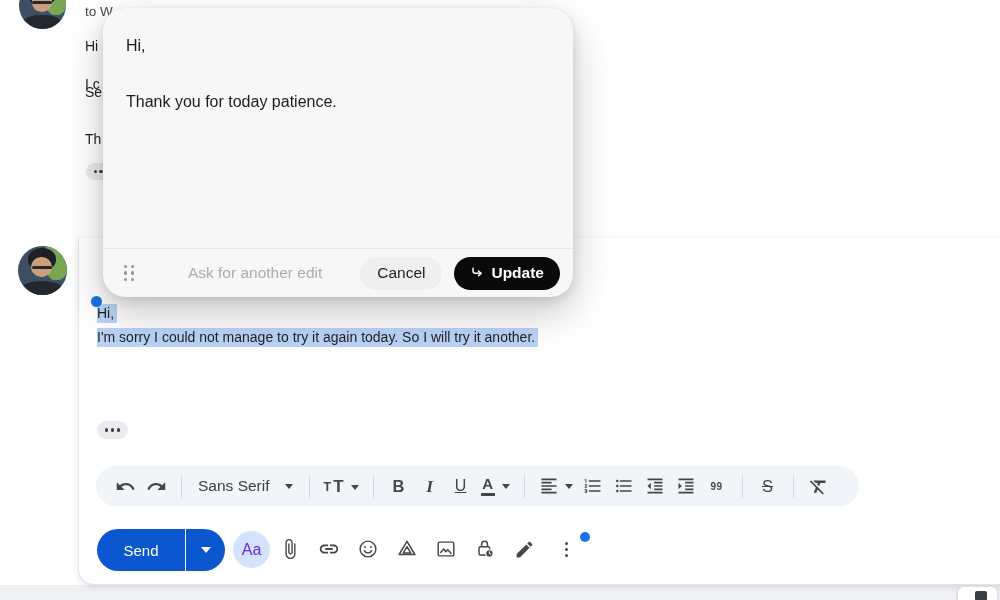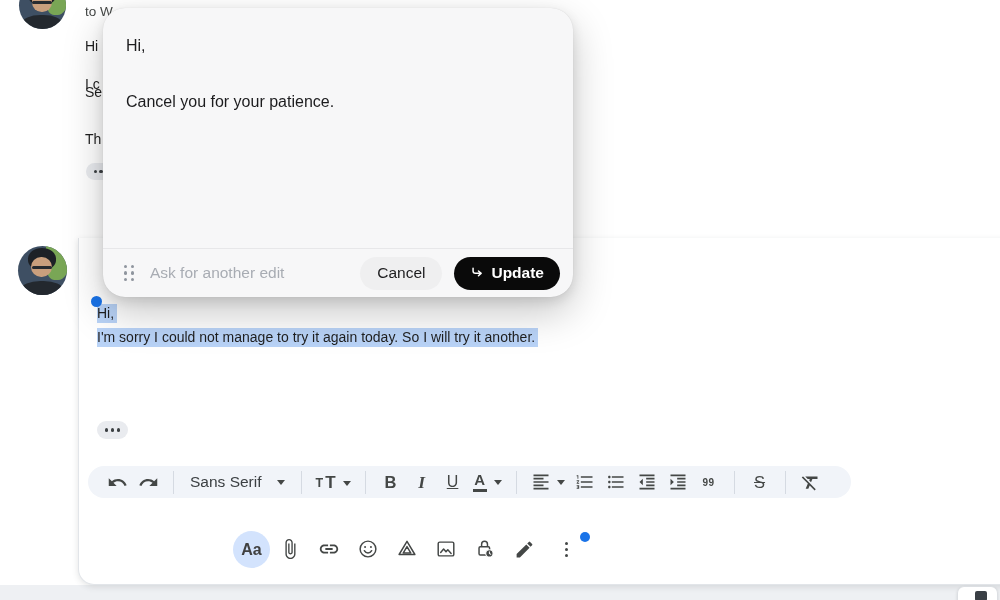--- a/index.html
+++ b/index.html
@@ -49,35 +49,35 @@
   }
   .popup-text { padding:24px 24px 0 23px; font-size:16px; line-height:28px; color:#1c1c1e; }
   .popup-text p { margin:0 0 28px 0; max-width:406px; }
   .popup-row {
     position:absolute; left:0; right:0; bottom:0; height:49px;
     border-top:1px solid #e7e7e9; display:flex; align-items:center; padding:0 13px 0 21px;
   }
   .drag-handle { display:grid; grid-template-columns:repeat(2, 3.2px); grid-template-rows:repeat(3, 3.2px); gap:3.6px; cursor:grab; }
   .drag-handle i { width:3.2px; height:3.2px; border-radius:50%; background:#8f959e; }
   .refine-input { flex:1; margin-left:16px; border:none; outline:none; background:transparent;
-                  font-family:"Liberation Sans", sans-serif; font-size:15.5px; color:#1c1c1e; }
+                  font-family:"Liberation Sans", sans-serif; font-size:15.5px; color:#1c1c1e;text-align:center; }
   .refine-input::placeholder { color:#a8acb3; }
   .btn-cancel { height:33px; padding:0 17px; margin-right:12px; border:none; border-radius:17px;
                 background:#efeff0; color:#1d1d1f; font-family:"Liberation Sans", sans-serif; font-size:15.5px; cursor:pointer; }
   .btn-update { height:33px; padding:0 16px; border:none; border-radius:17px; display:flex; align-items:center; gap:7px;
                 background:#0a0a0a; color:#fff; font-family:"Liberation Sans", sans-serif; font-size:15.5px; font-weight:600; cursor:pointer; }
 
   
   .sel-dot { position:absolute; left:91px; top:296px; width:11px; height:11px; border-radius:50%; background:#1a73e8; z-index:6; }
   .sel-block { position:absolute; left:97px; top:301px; z-index:5; font-size:14px; line-height:24px; color:#1f1f1f; }
   .sel-block .line span { background:#b9d3f7; padding:1px 3px 2px 0; }
 
   
   .fmt-bar {
-    position:absolute; left:88px; top:466px; width:763px; height:32px; z-index:5;
+    position:absolute; left:96px; top:466px; width:763px; height:40px; z-index:5;
     background:#f1f4f9; border-radius:20px; display:flex; align-items:center; padding:0 6px 0 16px; gap:5px;
     color:#444746;
   }
   .fmt-btn { display:flex; align-items:center; justify-content:center; min-width:26px; height:30px; border-radius:6px; cursor:pointer; }
   .fmt-div { width:1px; height:23px; background:#d5dae2; margin:0 7px; flex:none; }
   .caret { width:0; height:0; border-left:4.5px solid transparent; border-right:4.5px solid transparent; border-top:5.5px solid #444746; }
   .font-sel { display:flex; align-items:center; gap:15px; padding:0 4px; height:30px; cursor:pointer; }
   .font-name { font-size:15.5px; color:#3c4043; }
   .size-sel { display:flex; align-items:end; gap:2px; cursor:pointer; padding:0 2px; }
   .t-small { font-size:12.5px; font-weight:600; line-height:17px; }
@@ -97,21 +97,21 @@
 
   
   .send-group { position:absolute; left:97px; top:529px; height:42px; display:flex; z-index:5; }
   .send-main { width:88px; height:42px; background:#0b57d0; color:#fff; border:none; cursor:pointer;
                border-radius:21px 0 0 21px; font-family:"Liberation Sans", sans-serif; font-size:15px; font-weight:500; }
   .send-sep { width:1px; height:42px; background:rgba(255,255,255,.85); }
   .send-arrow { width:39px; height:42px; background:#0b57d0; border:none; cursor:pointer; border-radius:0 21px 21px 0;
                 display:flex; align-items:center; justify-content:center; }
   .send-arrow .caret { border-left-width:5.5px; border-right-width:5.5px; border-top:6px solid #fff; }
   .aa-btn { position:absolute; left:233px; top:531px; width:37px; height:37px; border-radius:50%; z-index:5;
-            background:#d3e3fd; color:#404040; font-size:16px; font-weight:700; border:none; cursor:pointer;
+            background:#d3e3fd; color:#6d28d9; font-size:16px; font-weight:400; border:none; cursor:pointer;
             display:flex; align-items:center; justify-content:center; font-family:"Liberation Sans", sans-serif; }
   .icon-row { position:absolute; left:278px; top:537px; display:flex; gap:15px; z-index:5; align-items:center; }
   .icon-btn { width:24px; height:24px; display:flex; align-items:center; justify-content:center; cursor:pointer; }
   .more-dots { display:flex; flex-direction:column; gap:3px; margin-left:6px; }
   .more-dots i { width:3px; height:3px; border-radius:50%; background:#444746; }
   .notif-dot { position:absolute; left:580px; top:532px; width:10px; height:10px; border-radius:50%; background:#1a73e8; z-index:6; }
 </style>
 </head>
 <body>
 
@@ -221,20 +221,27 @@
     <div class="fmt-div"></div>
     <div class="fmt-btn glyph-s">S</div>
     <div class="fmt-div"></div>
     <div class="fmt-btn">
       <svg width="21" height="21" viewBox="0 0 24 24" fill="#444746">
           <path d="M3.27 5 2 6.27l6.97 6.97L6.5 19h3l1.57-3.66L16.73 21 18 19.73 3.55 5.27 3.27 5zM6 5v.18L8.82 8h2.4l-.72 1.68 2.1 2.1L14.21 8H20V5H6z"></path>
         </svg>
     </div>
   </div>
 
+  <div class="send-group">
+    <button class="send-main">Send</button>
+    <div class="send-sep"></div>
+    <button class="send-arrow">
+        <span class="caret"></span>
+      </button>
+  </div>
   <button class="aa-btn">Aa</button>
 
   <div class="icon-row">
     <div class="icon-btn">
       <svg width="22" height="22" viewBox="0 0 24 24" fill="#444746">
           <path d="M16.5 6v11.5c0 2.21-1.79 4-4 4s-4-1.79-4-4V5c0-1.38 1.12-2.5 2.5-2.5s2.5 1.12 2.5 2.5v10.5c0 .55-.45 1-1 1s-1-.45-1-1V6H10v9.5c0 1.38 1.12 2.5 2.5 2.5s2.5-1.12 2.5-2.5V5c0-2.21-1.79-4-4-4S7 2.79 7 5v12.5c0 3.04 2.46 5.5 5.5 5.5s5.5-2.46 5.5-5.5V6h-1.5z"></path>
         </svg>
     </div>
     <div class="icon-btn">
       <svg width="22" height="22" viewBox="0 0 24 24" fill="#444746">
@@ -282,21 +289,21 @@
           <i></i>
           <i></i>
         </span>
     </div>
   </div>
   <div class="notif-dot"></div>
 
   <div class="popup">
     <div class="popup-text">
       <p>Hi,</p>
-      <p>Cancel you for your patience.</p>
+      <p>Thank you for today patience.</p>
     </div>
     <div class="popup-row">
       <span class="drag-handle">
           <i></i>
           <i></i>
           <i></i>
           <i></i>
           <i></i>
           <i></i>
         </span>

